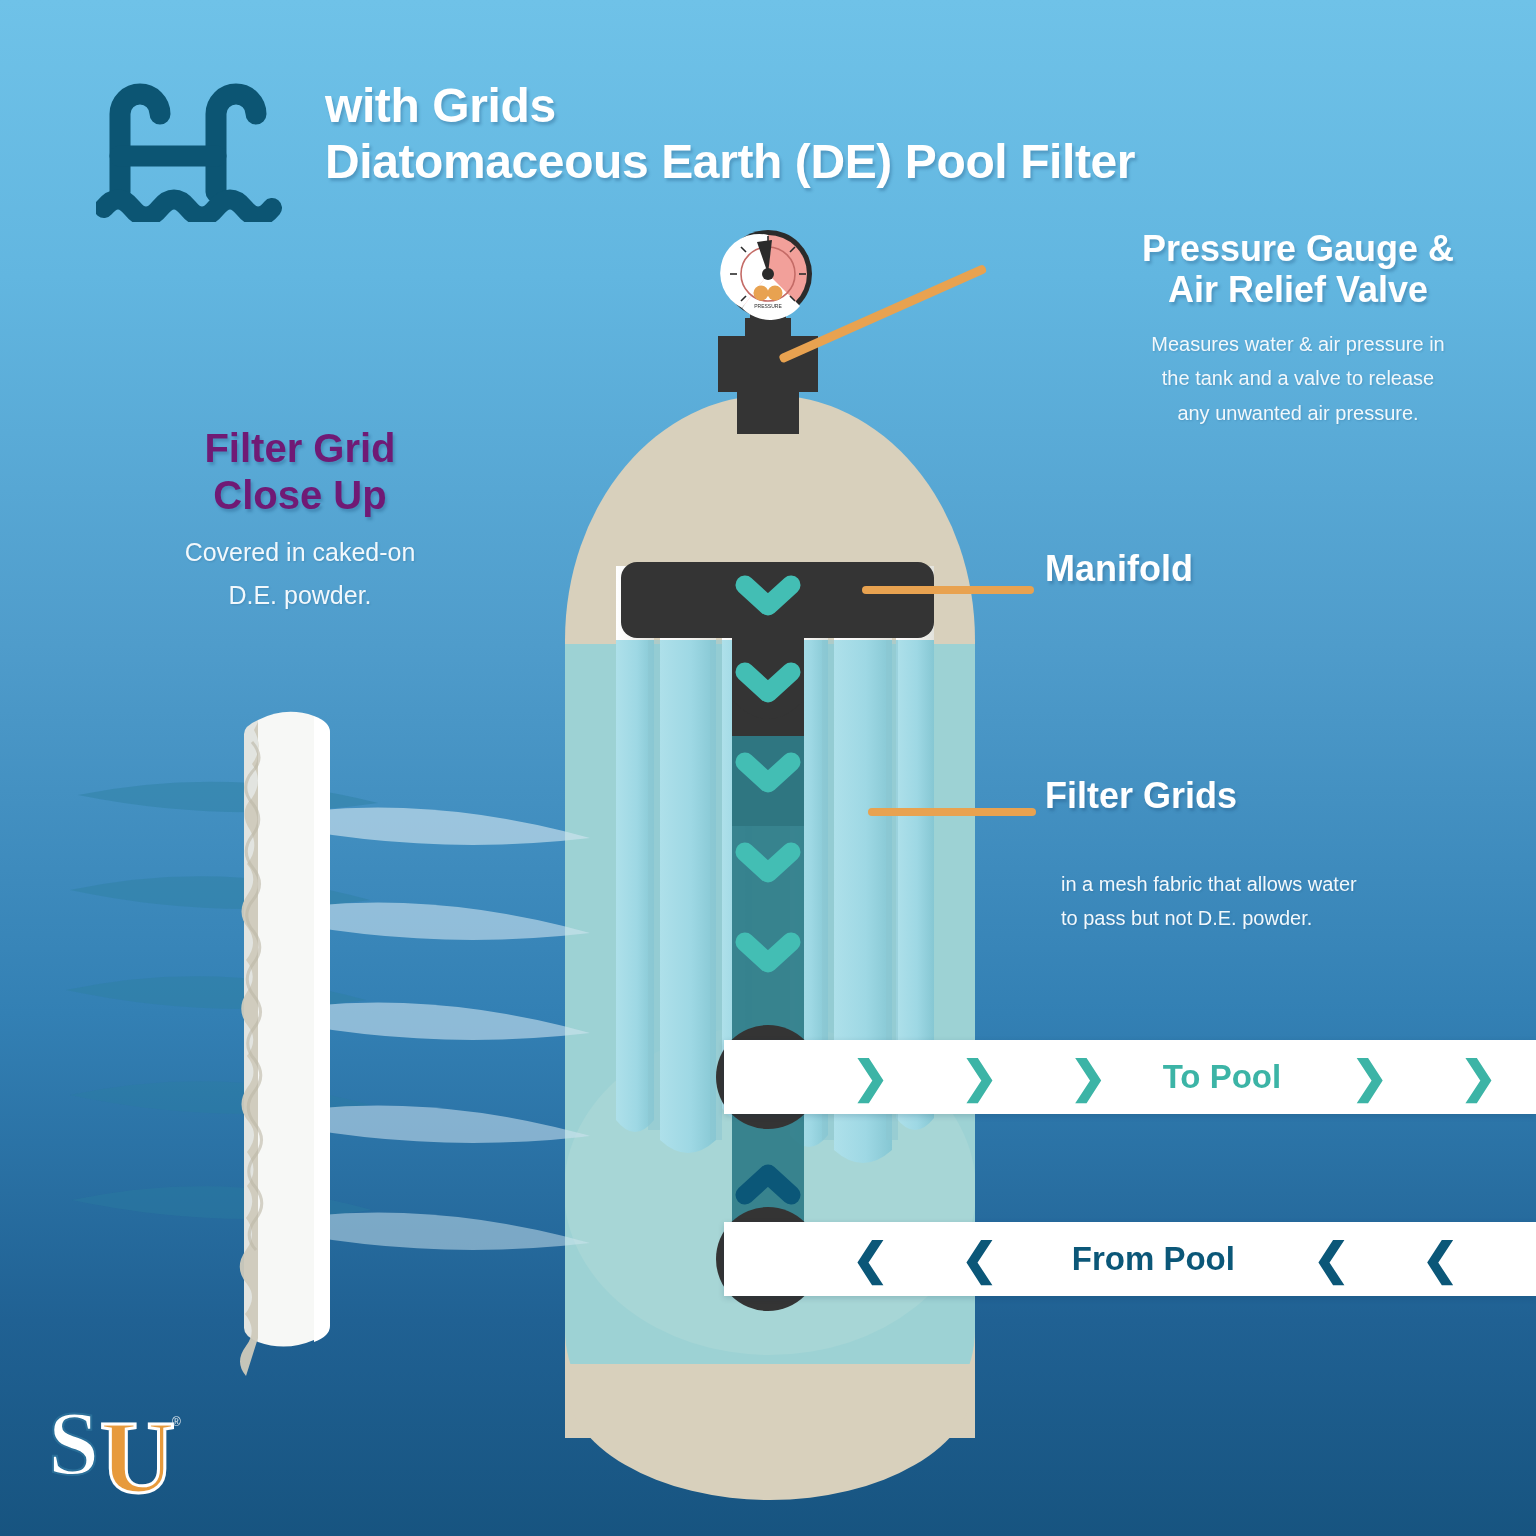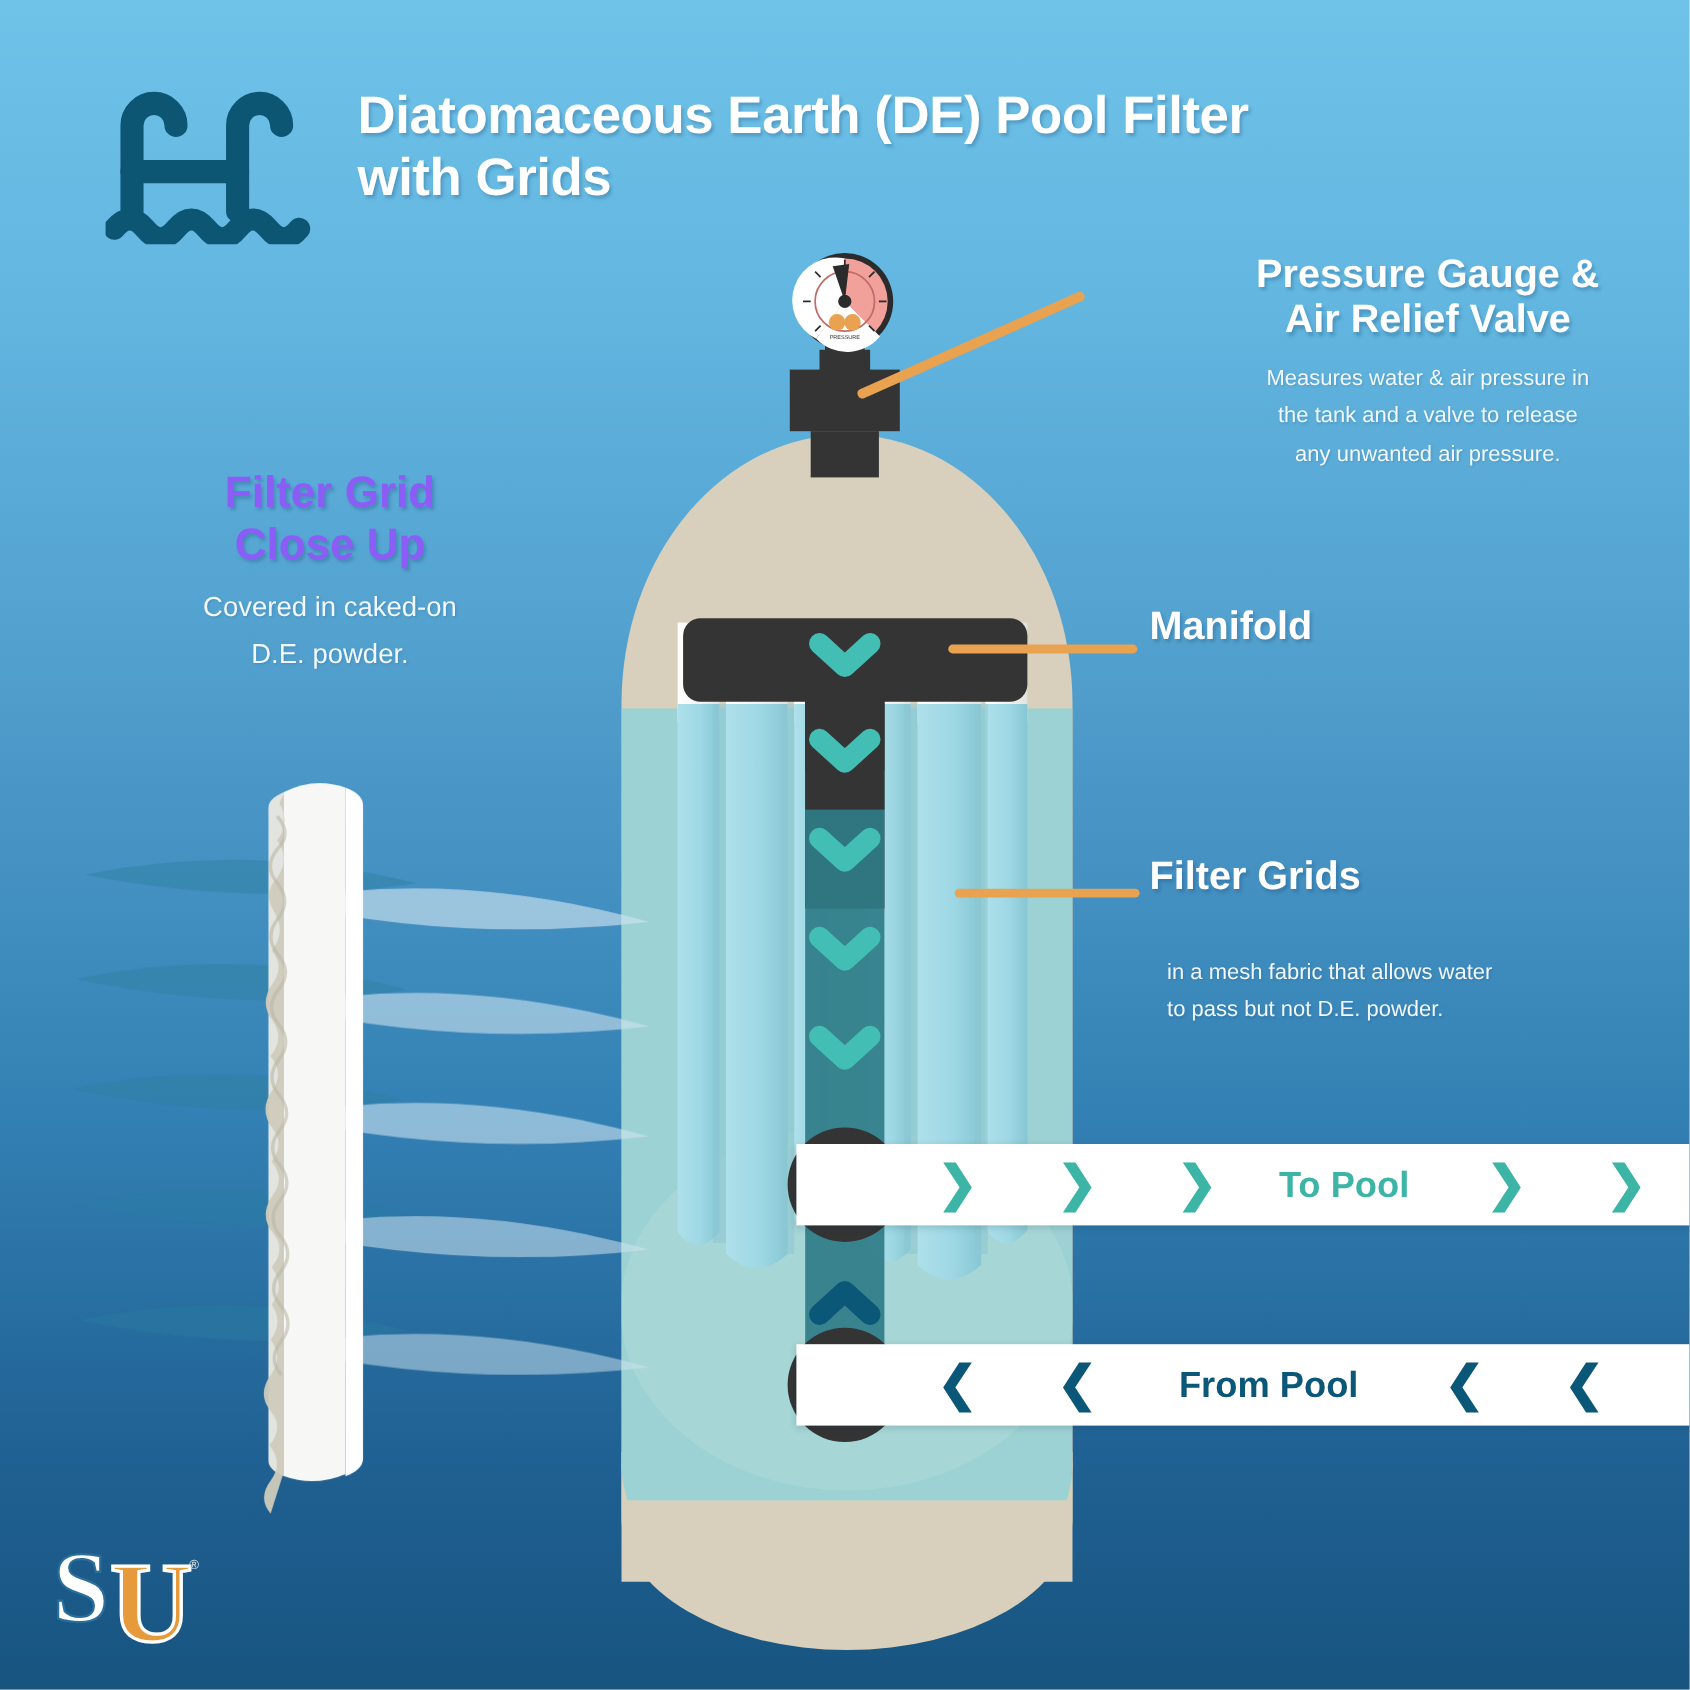--- a/index.html
+++ b/index.html
@@ -26,21 +26,21 @@
   .callout h2{
     margin:0 0 6px 0;color:#ffffff;font-weight:bold;font-size:36px;line-height:1.15;
     text-shadow:2px 3px 3px rgba(20,70,110,.28);
   }
   .callout p{
     margin:16px;color:#F2F8FC;font-size:20px;line-height:1.72;font-weight:400;
     text-shadow:1px 1px 2px rgba(20,70,110,.20);
   }
   .left-block{position:absolute;left:95px;top:425px;width:410px;text-align:center;}
   .left-block h2{
-    margin:0;color:#8b5cf6;font-weight:bold;font-size:40px;line-height:1.18;
+    margin:0;color:#701a75;font-weight:bold;font-size:40px;line-height:1.18;
     text-shadow:2px 3px 3px rgba(20,70,110,.28);
   }
   .left-block p{
     margin:12px 0 0 0;color:#F2F8FC;font-size:25px;line-height:1.7;
     text-shadow:1px 1px 2px rgba(20,70,110,.20);
   }
 
   .cg{position:absolute;left:1068px;top:228px;width:460px;text-align:center;}
   .cm{position:absolute;left:1045px;top:548px;width:440px;}
   .cf{position:absolute;left:1045px;top:775px;width:450px;}
@@ -82,22 +82,22 @@
   <svg class="logo-icon" viewBox="0 0 190 150">
     <g fill="none" stroke="#0C5573" stroke-width="21" stroke-linecap="round">
       <path d="M24,120 L24,42 a20,20 0 0 1 40,0"></path>
       <path d="M120,120 L120,42 a20,20 0 0 1 40,0"></path>
       <path d="M24,84 L120,84"></path>
     </g>
     <path d="M8,136 q14,-17 28,0 q14,17 28,0 q14,-17 28,0 q14,17 28,0 q14,-17 28,0 q14,17 28,0" fill="none" stroke="#0C5573" stroke-width="20" stroke-linecap="round"></path>
   </svg>
 
   <div class="title">
+    <div>with Grids</div>
     <div>Diatomaceous Earth (DE) Pool Filter</div>
-    <div>with Grids</div>
   </div>
 
   <svg class="tank" viewBox="0 0 1536 1536">
     <defs>
       <clipPath id="tankClip">
         <path d="M565,640 a205,245 0 0 1 410,0 L975,1330 a205,150 0 0 1 -410,0 Z"></path>
       </clipPath>
       <clipPath id="waterClip">
         <path d="M565,644 L975,644 L975,1330 a205,150 0 0 1 -410,0 Z"></path>
       </clipPath>

